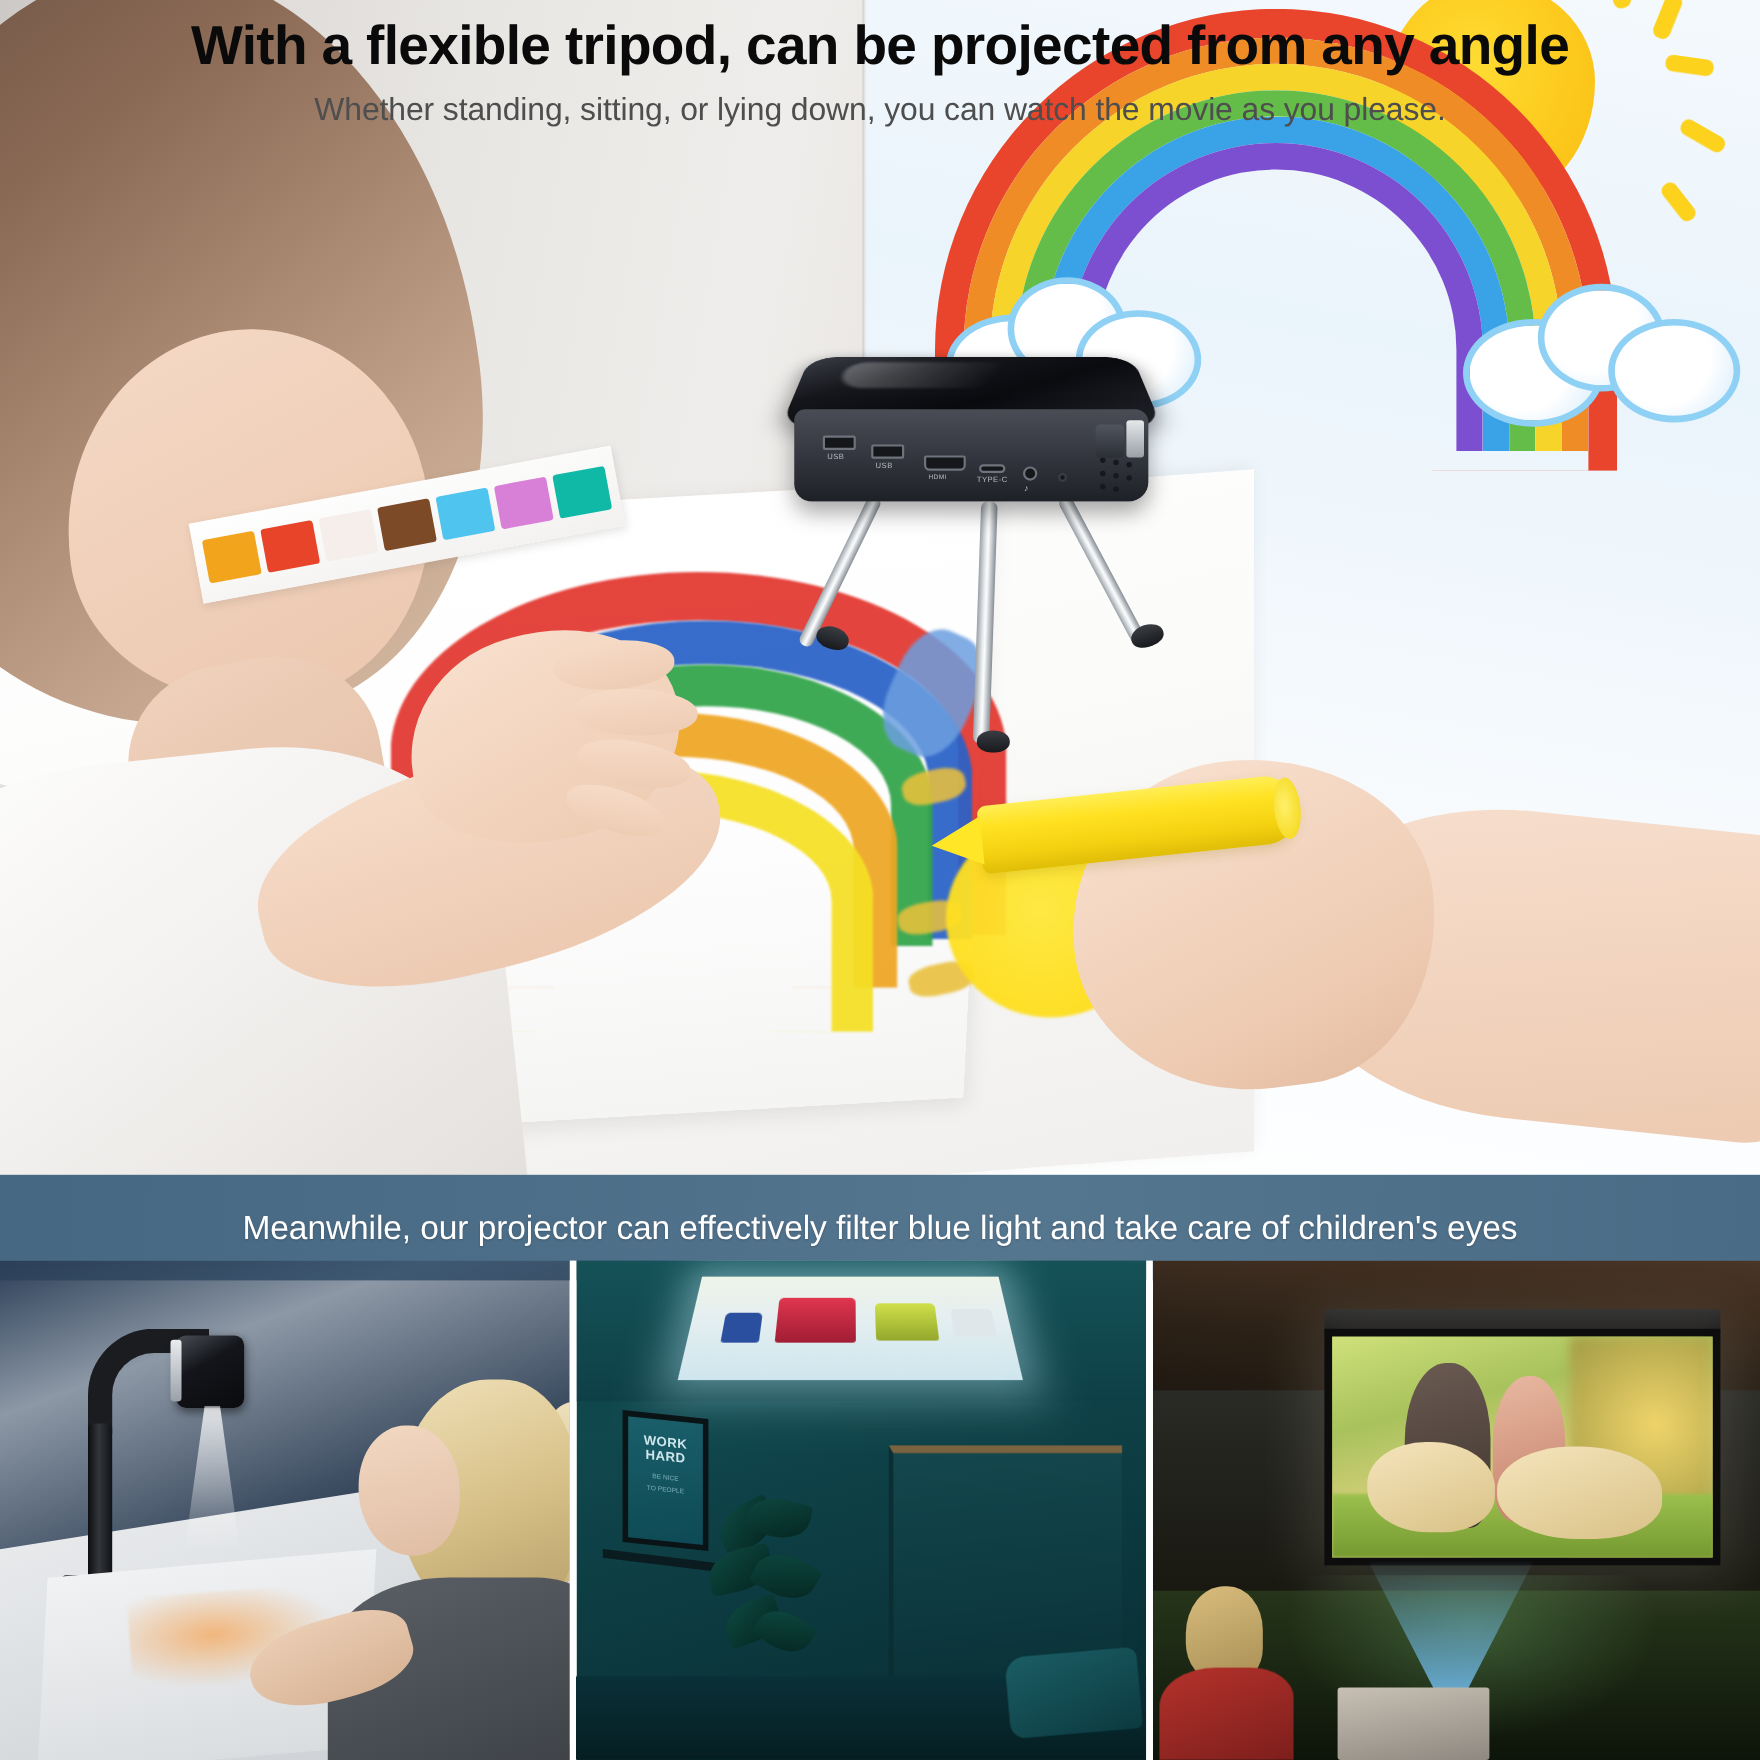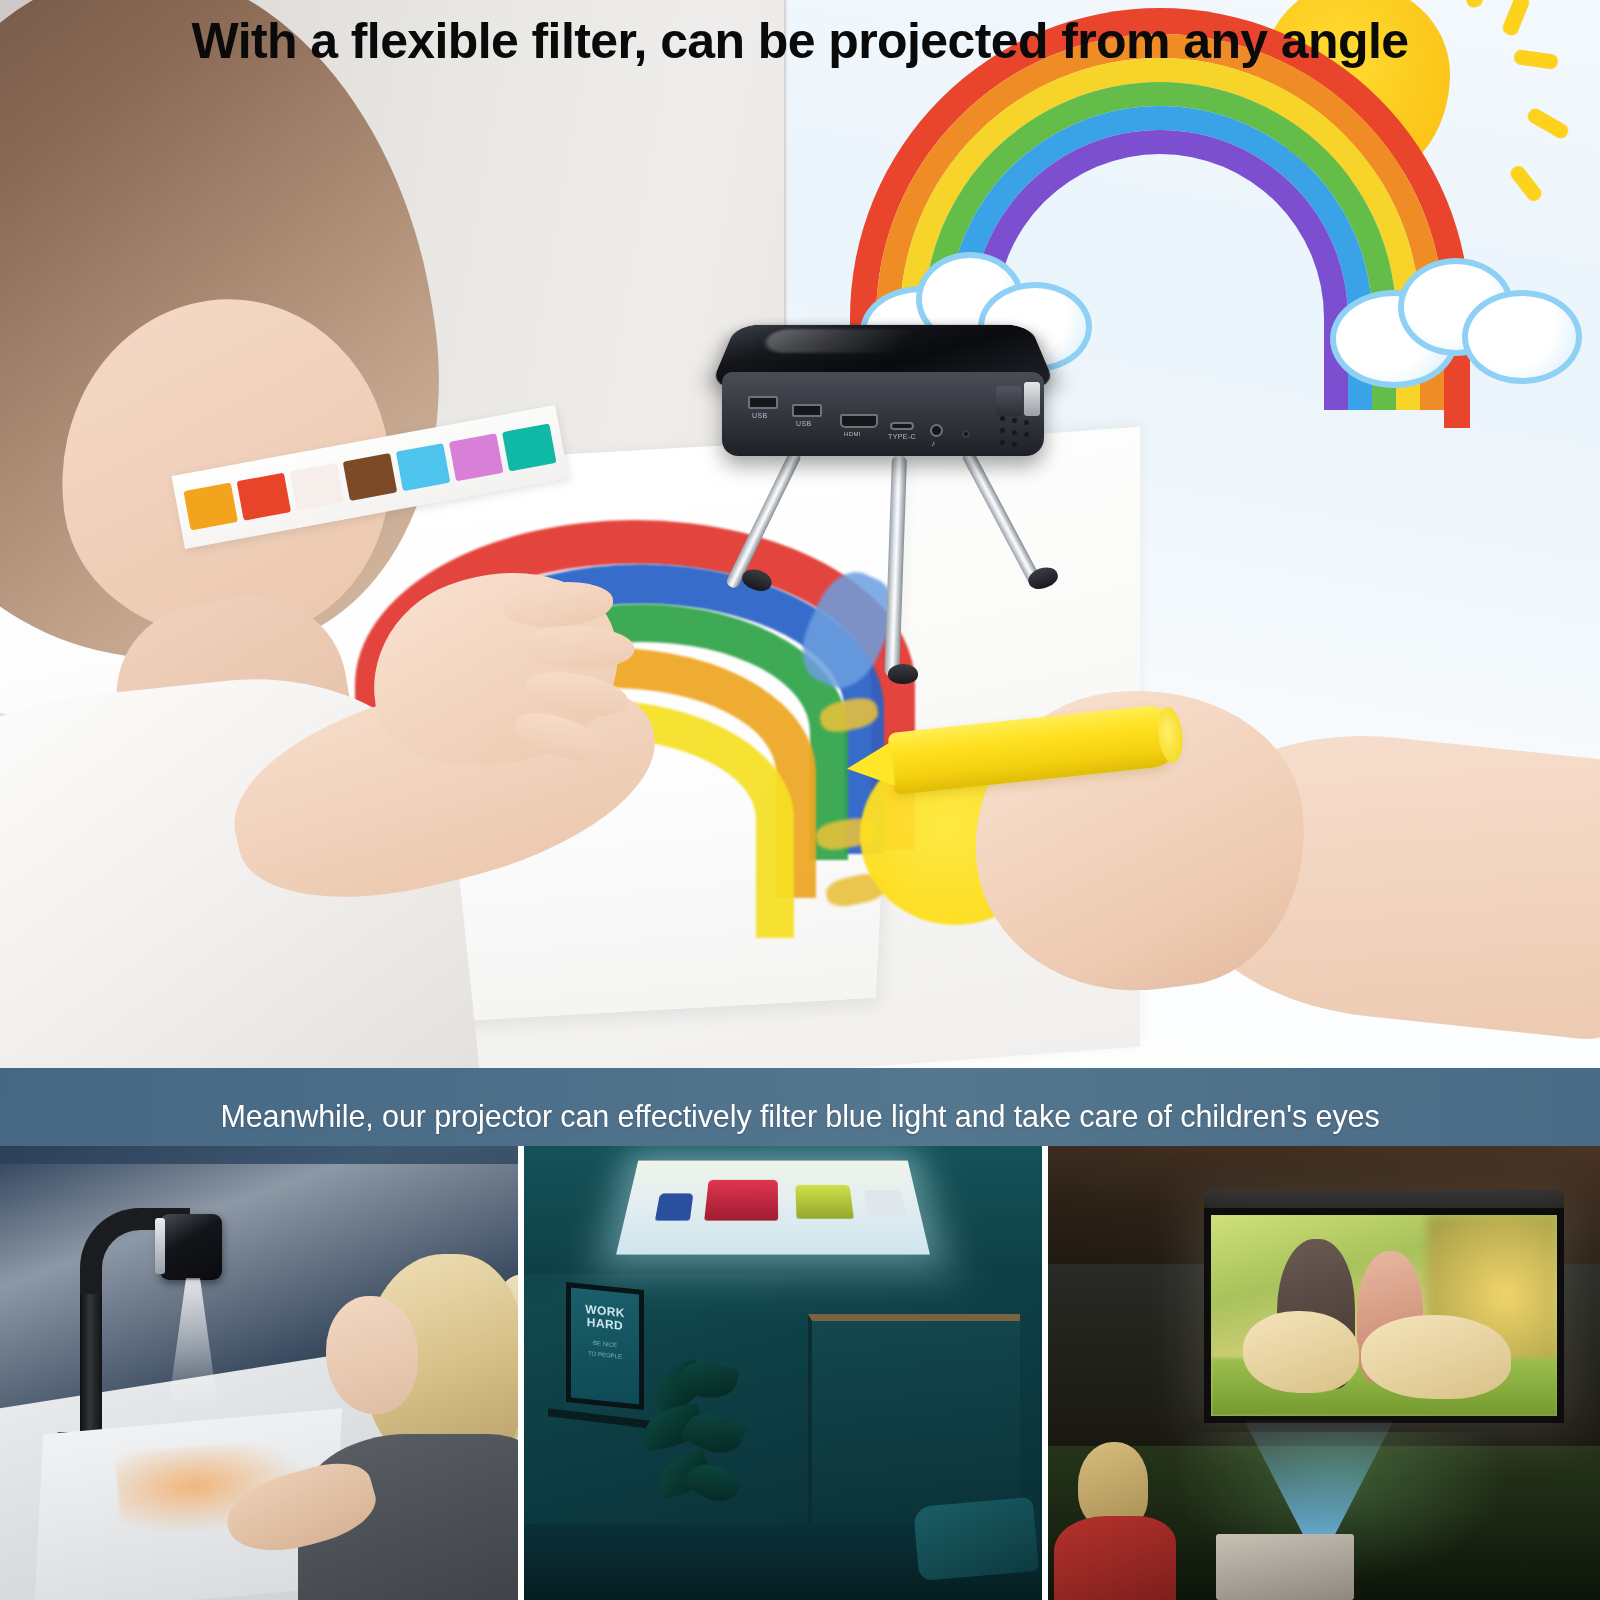--- a/index.html
+++ b/index.html
@@ -585,21 +585,22 @@
       <div class="vent" style="left:290px;top:58px;"></div>
         <div class="vent" style="left:302px;top:60px;"></div>
       <div class="vent" style="left:278px;top:68px;"></div>
         <div class="vent" style="left:290px;top:70px;"></div>
 
       <div class="pwr-btn"></div>
       <div class="pwr-rocker"></div>
     </div>
   </div>
 
-  <div class="headline">With a flexible filter,   can be projected from any angle</div>
+  <div class="headline">With a flexible tripod,   can be projected from any angle</div>
+  <div class="subhead">Whether standing, sitting, or lying down, you can watch the movie as you please.</div>
 
 </div>
 
 <div id="banner">
   <div class="bn-text">Meanwhile, our projector can effectively filter blue light and take care of children's eyes</div>
 </div>
 
 <div class="panel" id="panel-top">
   <div class="p1-wall"></div>
   <div class="p1-desk"></div>

